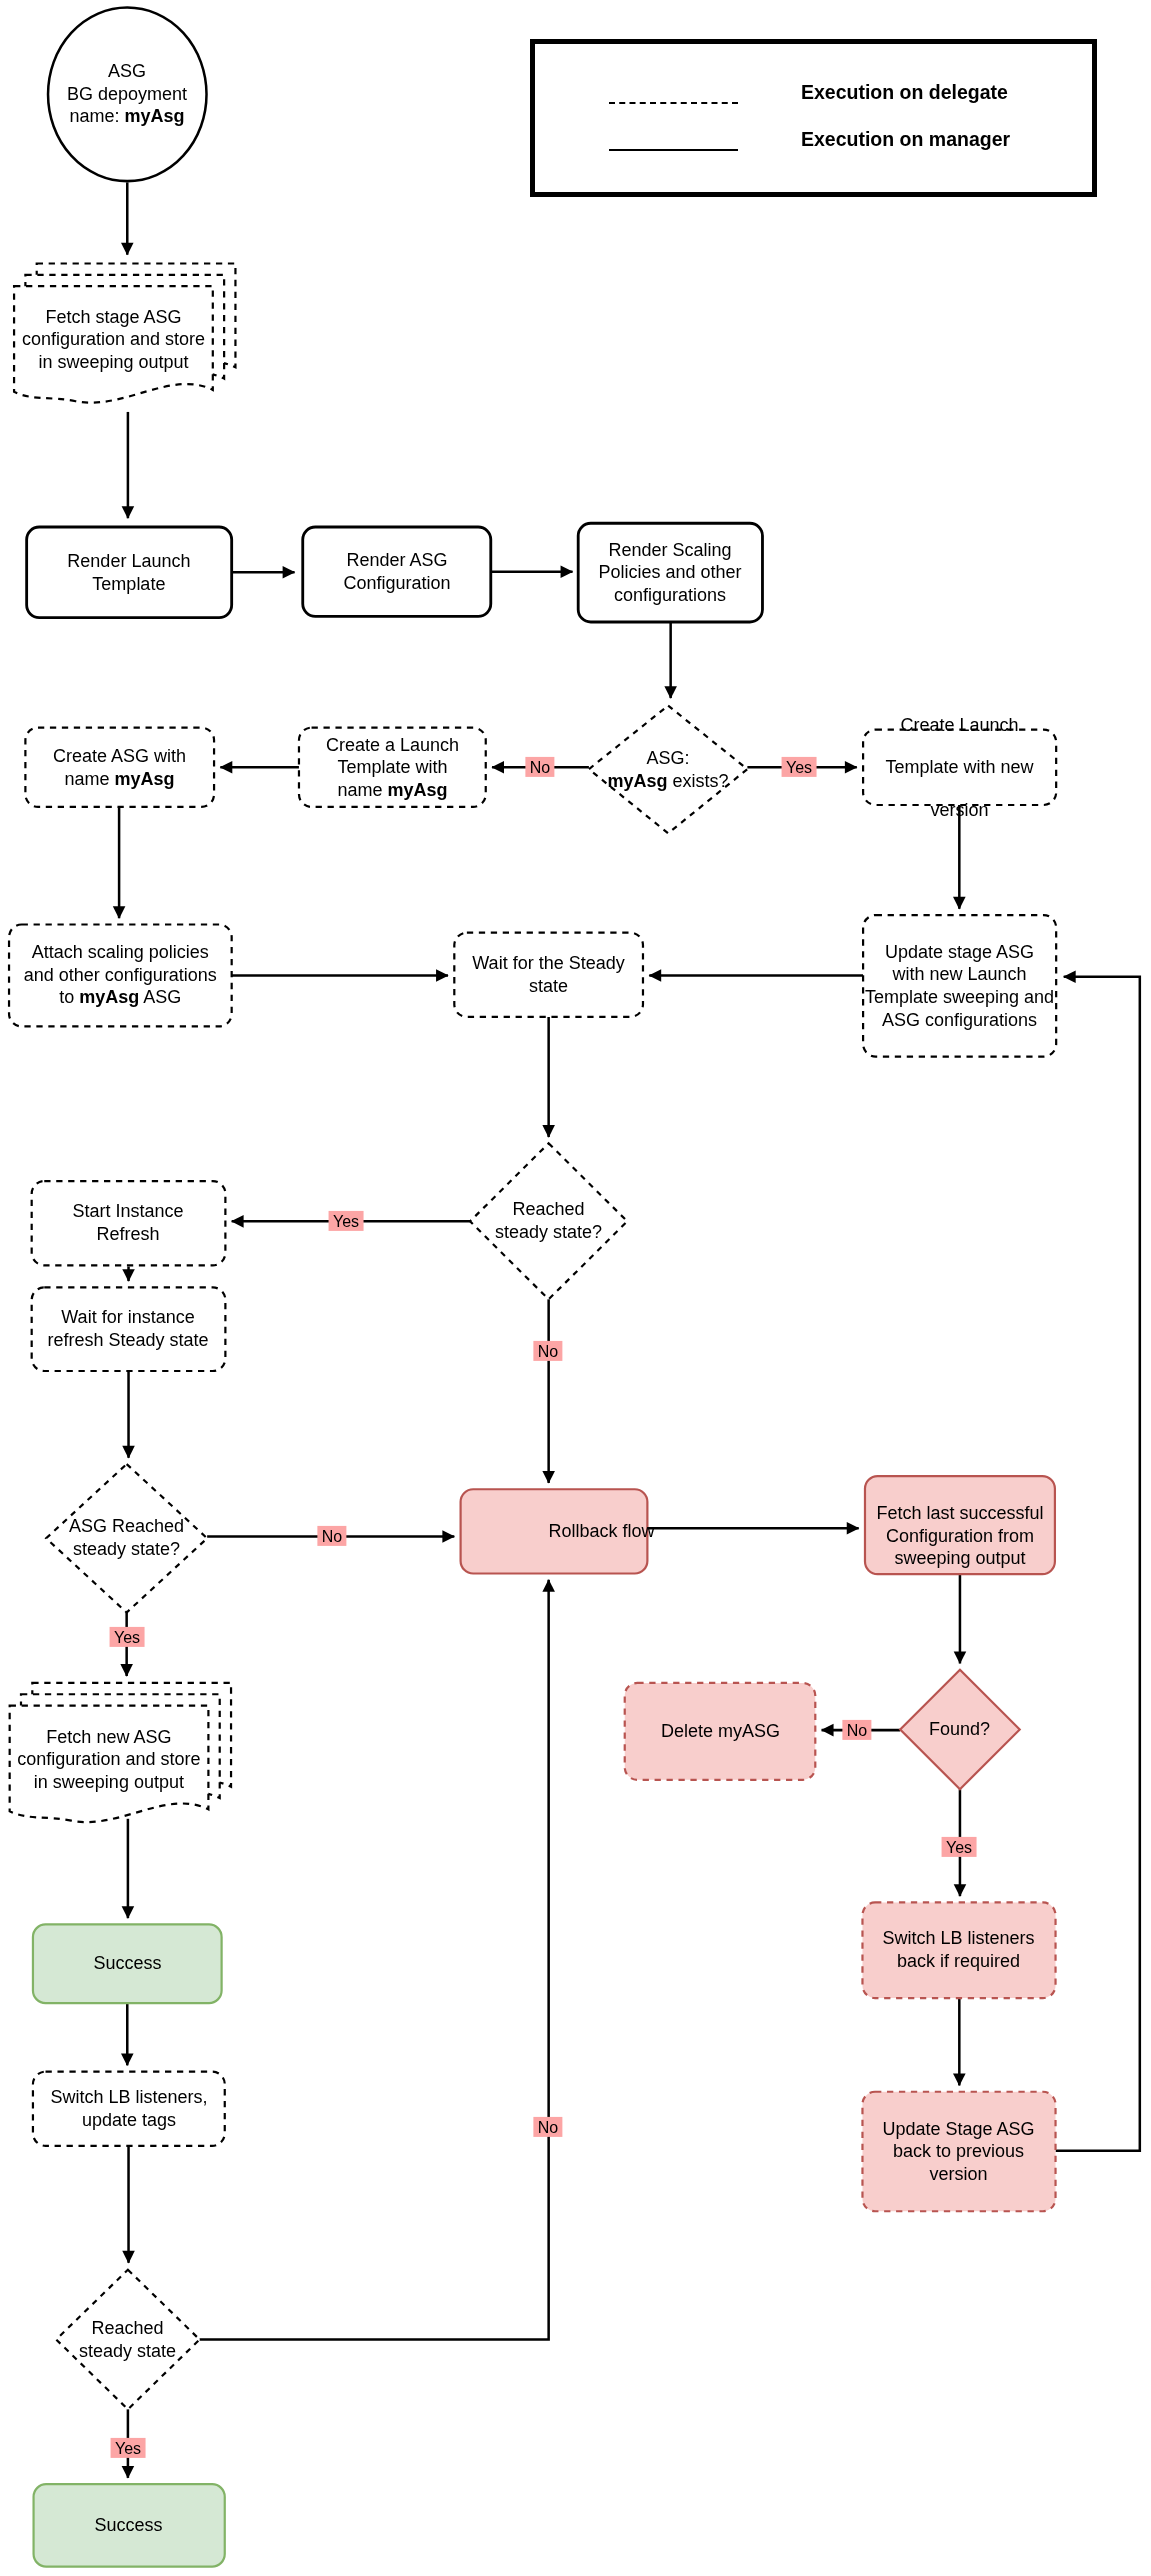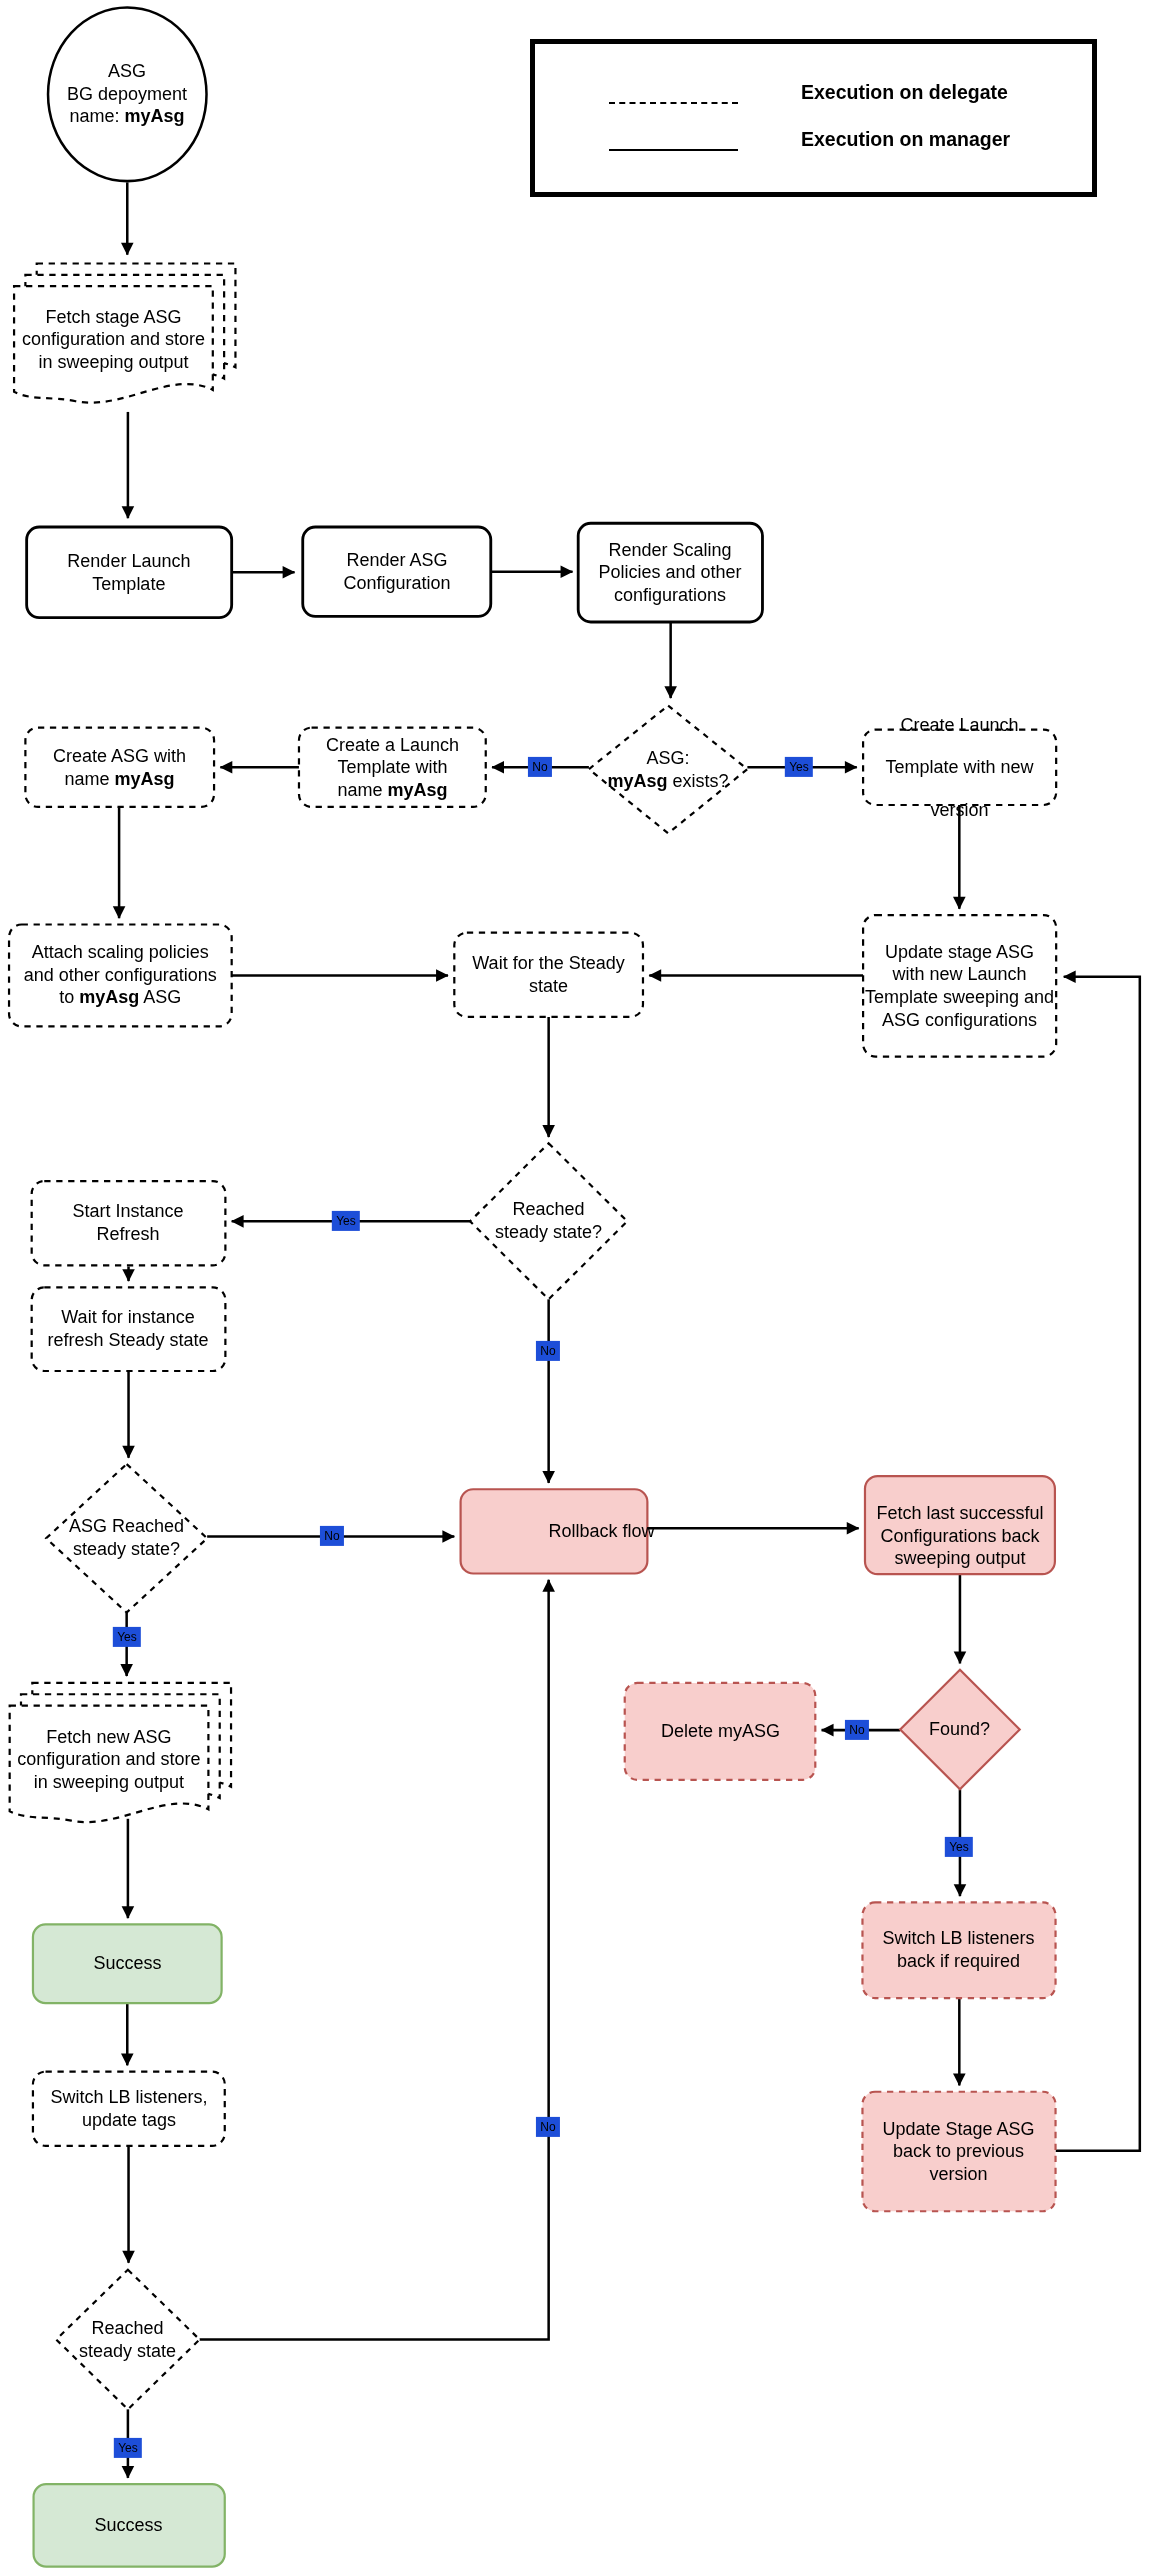--- a/index.html
+++ b/index.html
@@ -3,22 +3,22 @@
 <meta charset="utf-8">
 <style>
   html,body{margin:0;padding:0;background:#ffffff;}
   #canvas{position:relative;width:1152px;height:2576px;background:#ffffff;
           font-family:"Liberation Sans", sans-serif;color:#000;overflow:hidden;}
   #wires{position:absolute;left:0;top:0;width:1152px;height:2576px;}
   .node{position:absolute;display:flex;flex-direction:column;justify-content:center;
         align-items:center;font-size:18px;line-height:22.6px;}
   .ln{white-space:nowrap;}
   .b{font-weight:bold;}
-  .elabel{position:absolute;transform:translate(-50%,-50%);background:#1d4ed8;
-          font-size:12px;line-height:19px;padding:0.6px 4.4px;white-space:nowrap;}
+  .elabel{position:absolute;transform:translate(-50%,-50%);background:#fca5a5;
+          font-size:16px;line-height:19px;padding:0.6px 4.4px;white-space:nowrap;}
   .legend{position:absolute;left:530px;top:39px;width:567px;height:158px;
           border:5.7px solid #000;box-sizing:border-box;}
   .legend-row{position:absolute;left:0;width:100%;height:25px;display:flex;align-items:flex-end;}
   .legend-row.r1{top:35px;}
   .legend-row.r2{top:82px;}
   .legend-line{width:129px;margin-left:74px;height:0;}
   .legend-line.dashed{border-top:2.5px dashed #000;}
   .legend-line.solid{border-top:2.5px solid #000;}
   .legend-text{margin-left:63px;font-weight:bold;font-size:19.5px;white-space:nowrap;}
 </style>
@@ -216,21 +216,21 @@
     <div class="ln">ASG Reached</div>
     <div class="ln">steady state?</div>
   </div>
 
   <div class="node" style="left:460px;top:1489px;width:187px;height:84px;padding-left:48px;">
     <div class="ln">Rollback flow</div>
   </div>
 
   <div class="node" style="left:865px;top:1476px;width:190px;height:120px;">
     <div class="ln">Fetch last successful</div>
-    <div class="ln">Configurations back</div>
+    <div class="ln">Configuration from</div>
     <div class="ln">sweeping output</div>
   </div>
 
   <div class="node" style="left:900px;top:1670px;width:119px;height:119px;">
     <div class="ln">Found?</div>
   </div>
 
   <div class="node" style="left:625px;top:1683px;width:191px;height:97px;">
     <div class="ln">Delete myASG</div>
   </div>

